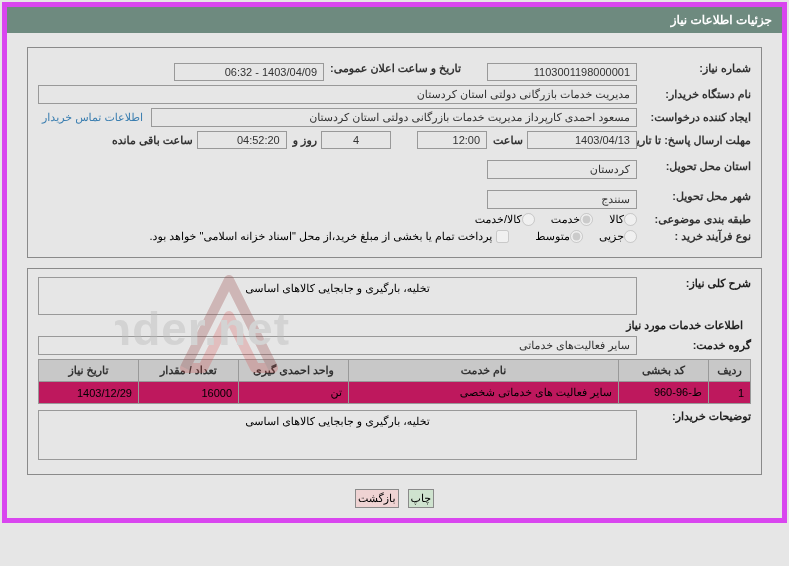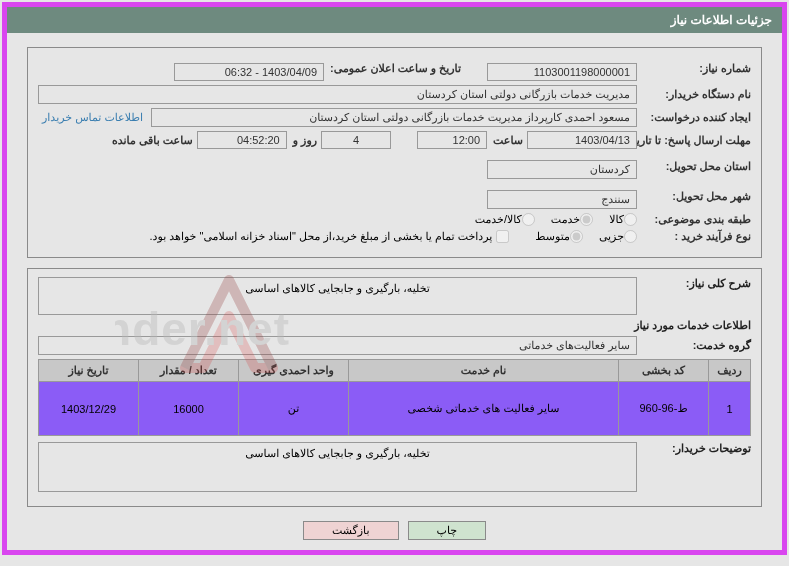--- a/index.html
+++ b/index.html
@@ -77,40 +77,39 @@
 }
 table.data-tbl th {
   background: #c8c8c8;
   border: 1px solid #999;
   padding: 4px 6px;
   font-weight: bold;
   color: #333;
 }
 table.data-tbl td {
   border: 1px solid #999;
-  padding: 20px 6px;
-  text-align: center;
-  background: #8b5cf6;
+  padding: 4px 6px;
+  background: #be185d;
 }
 .textarea-box {
   border: 1px solid #999;
   background: #e6e6e6;
   padding: 4px 6px;
   min-height: 38px;
   flex: 1;
   font-size: 11px;
   text-align: center;
 }
 .btn-row {
   text-align: center;
   padding: 4px 0 0 0;
 }
 .btn {
   border: 1px solid #8a8a8a;
-  padding: 2px 28px;
+  padding: 2px 2px;
   font-family: Tahoma;
   font-size: 11px;
   cursor: pointer;
   margin: 0 3px;
 }
 .btn-print { background: #cfe3cf; }
 .btn-back  { background: #efd3d3; }
 .watermark {
   position: absolute;
   top: 260px; left: 0; right: 0;
@@ -125,21 +124,21 @@
   font-weight: bold;
   fill: #b9b9b9;
   letter-spacing: 1px;
 }
 .w-90  { width: 90px; padding-left: 40px; }
 .w-110 { width: 110px; }
 .w-150 { width: 150px; margin-top: 7px; }
 .w-70  { width: 70px; }
 .flex1 { flex: 1; }
 .gap-lg { margin-right: 22px; }
-.sec-title { font-weight: bold; color: #222; margin: 4px 0 4px 0; font-size: 11px; }
+.sec-title { font-weight: bold; color: #222; margin: 4px 8px 4px 0; font-size: 11px; }
 </style>
 </head>
 <body>
 
 <div class="outer-wrap">
   <div class="title-bar">جزئیات اطلاعات نیاز</div>
 
   <div class="content-area">
 
     <fieldset class="main-fs">

